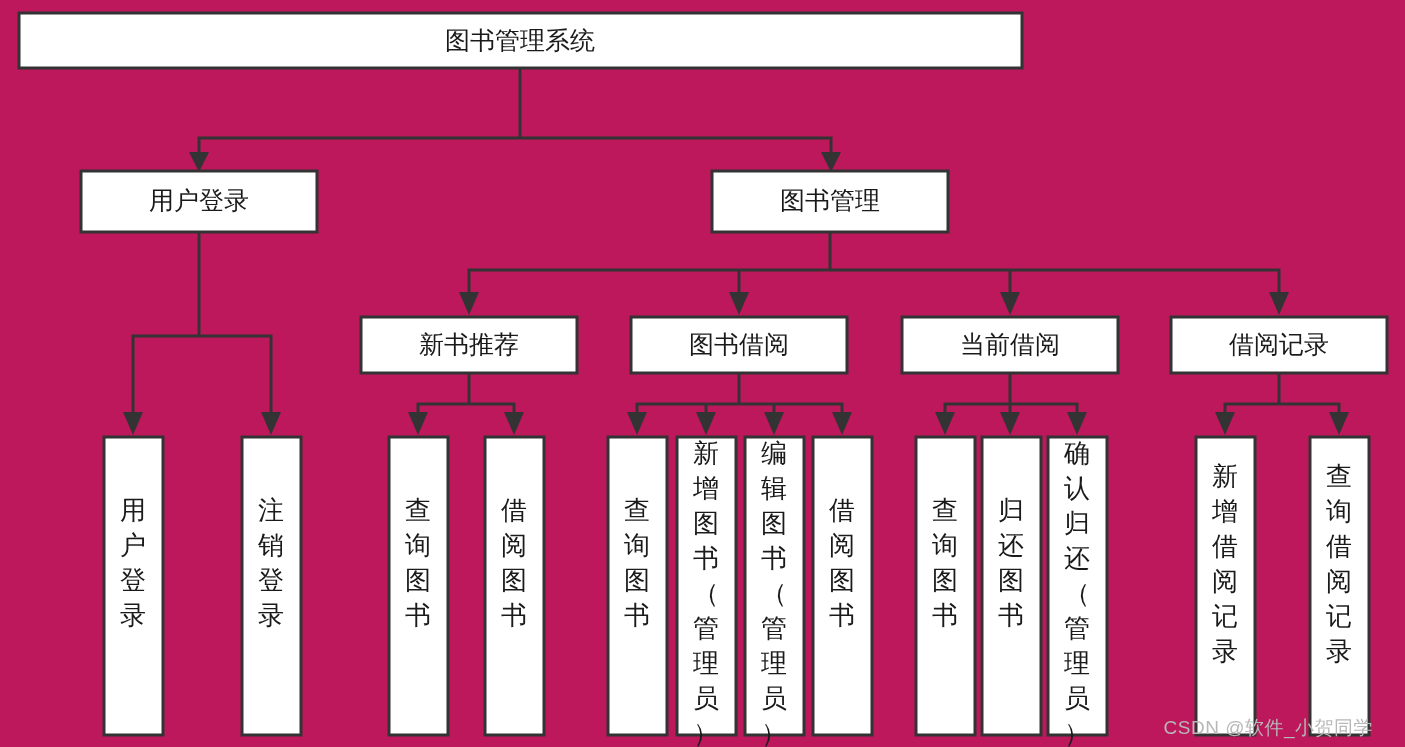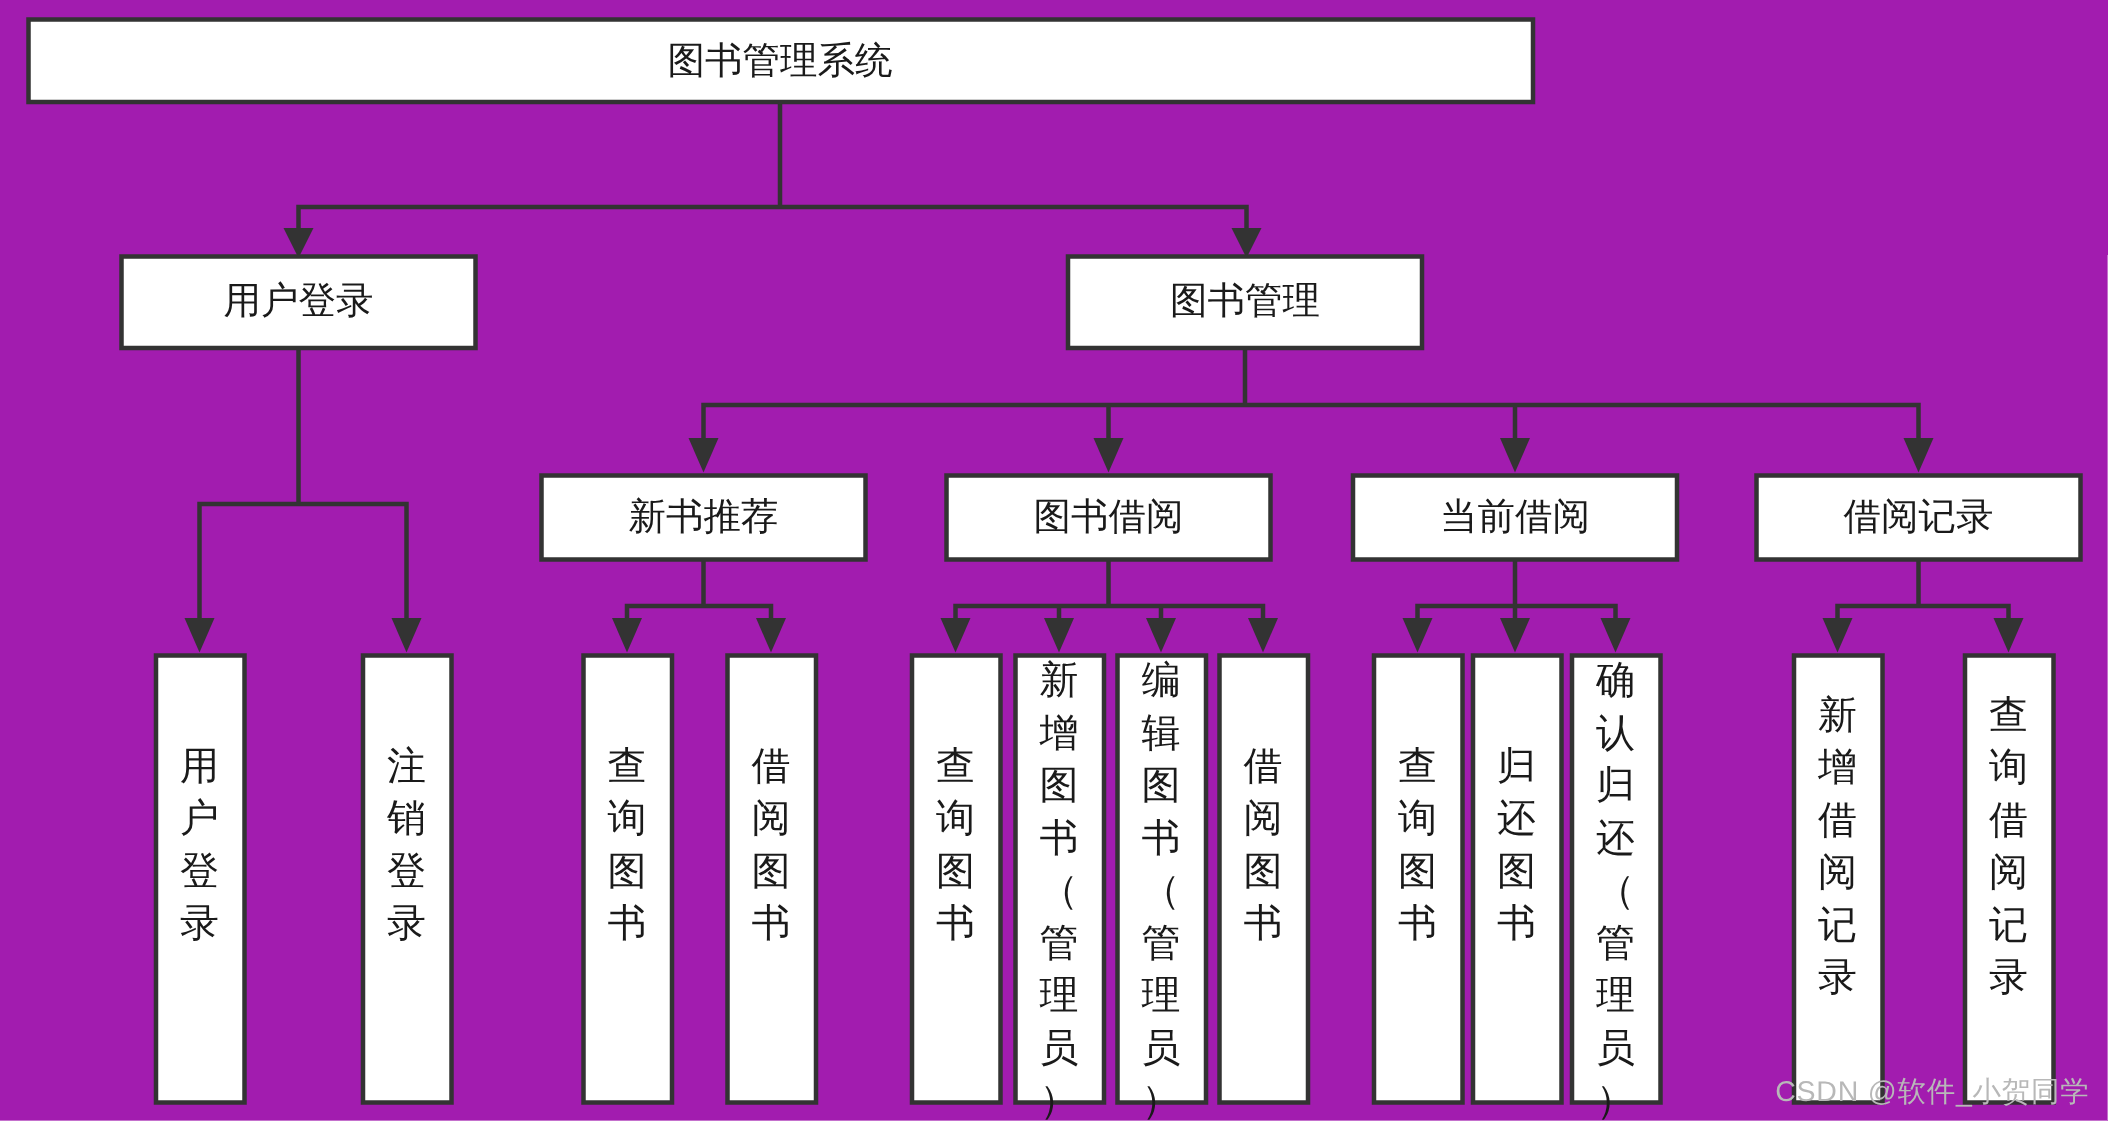--- a/index.html
+++ b/index.html
@@ -11,21 +11,21 @@
     width: 1405px;
     height: 747px;
     font-family: "Liberation Sans", "DejaVu Sans", sans-serif;
     overflow: hidden;
     position: relative;
   }
   #diagram-root {
     position: relative;
     width: 1405px;
     height: 747px;
-    background: #a21caf;
+    background: #be185d;
   }
   svg#tree-svg {
     position: absolute;
     left: 0;
     top: 0;
     width: 1405px;
     height: 747px;
   }
   .node-box {
     fill: #ffffff;
@@ -49,21 +49,21 @@
     dominant-baseline: middle;
   }
   .node-label-v {
     font-family: "Liberation Sans", "DejaVu Sans", sans-serif;
     font-size: 26px;
     fill: #1a1a1a;
     text-anchor: middle;
   }
   .watermark {
     position: absolute;
-    right: 12px;
+    right: 32px;
     bottom: 6px;
     font-family: "Liberation Sans", "DejaVu Sans", sans-serif;
     font-size: 19px;
     color: #b8b8b8;
     white-space: nowrap;
     letter-spacing: 0.5px;
     user-select: none;
   }
 </style>
 </head>

